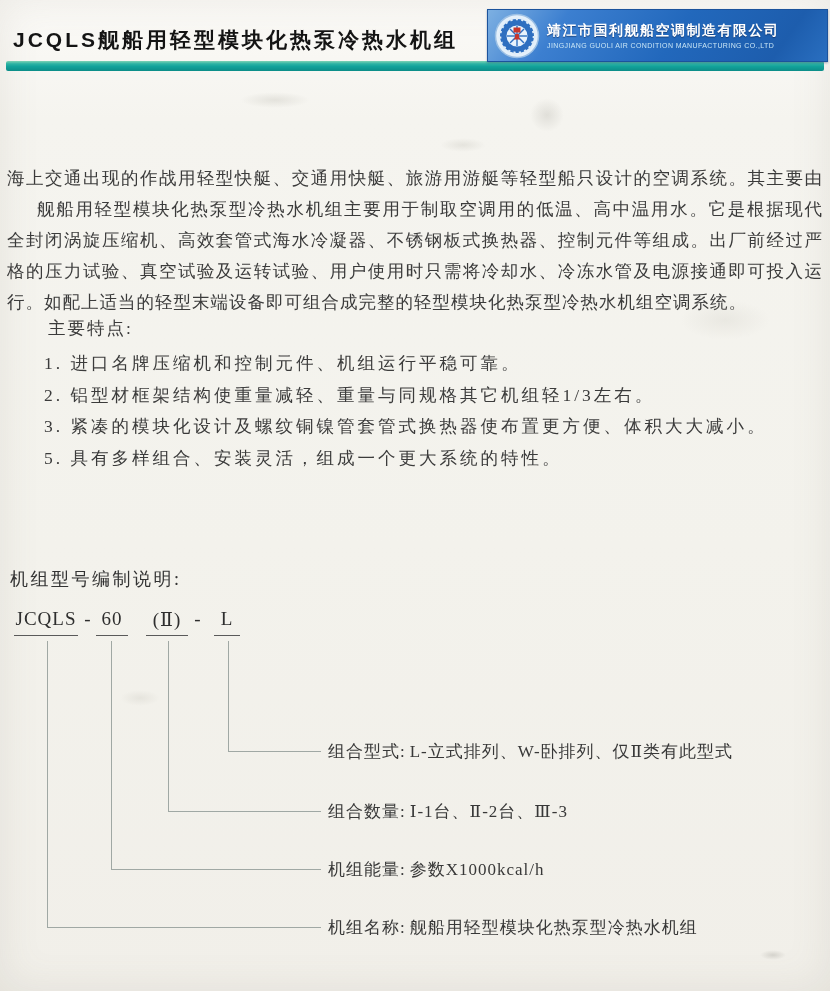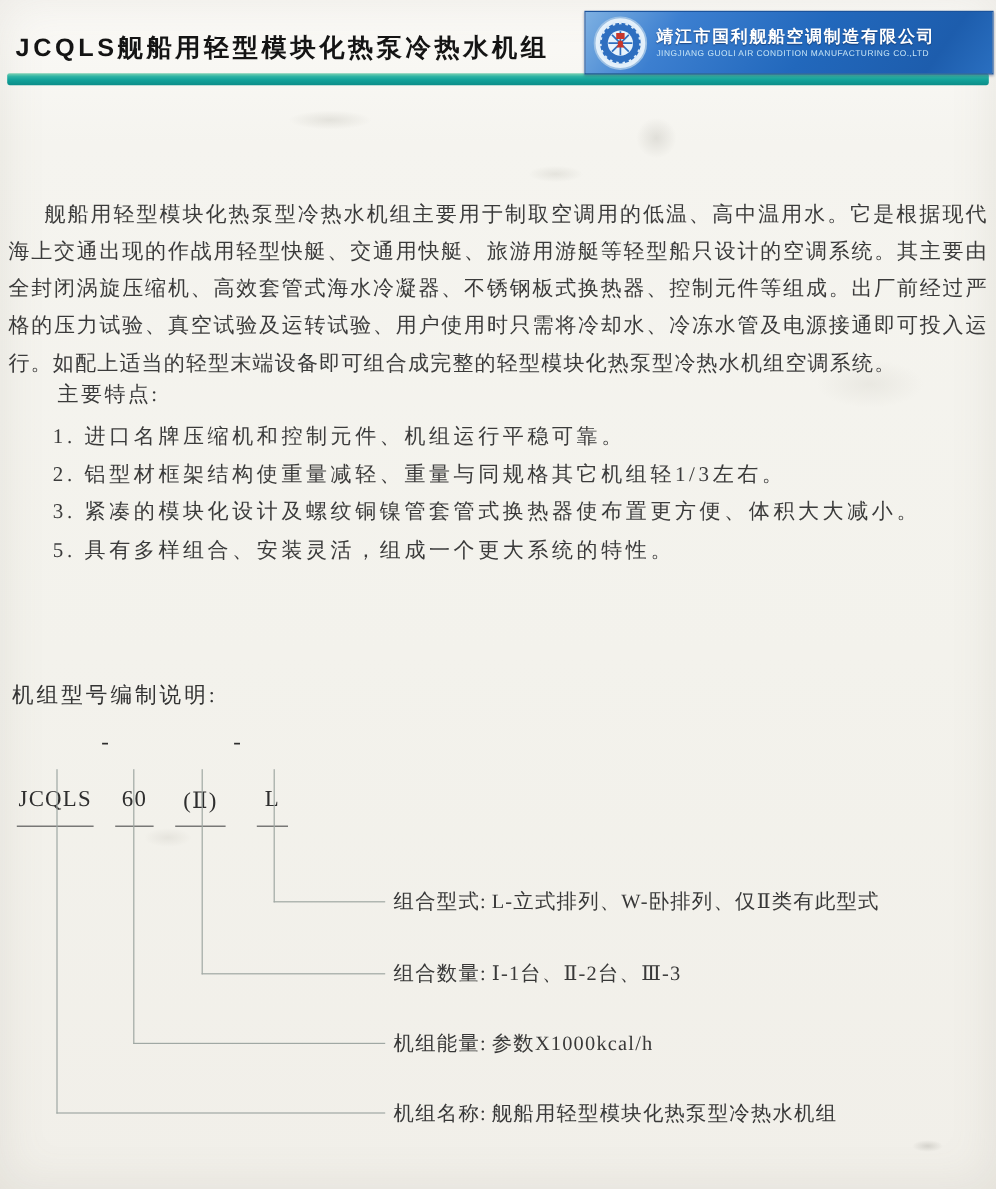--- a/index.html
+++ b/index.html
@@ -48,21 +48,21 @@
   
   .features-heading{position:absolute;left:48px;top:316px;font-size:17.5px;letter-spacing:2px;color:#3b3b3b;}
   .features{position:absolute;left:44px;top:348px;width:780px;font-size:17.5px;color:#3b3b3b;}
   .feature-item{height:31.5px;line-height:31.5px;letter-spacing:3px;white-space:nowrap;}
   
   .model-heading{position:absolute;left:10px;top:567px;font-size:18px;letter-spacing:2.5px;color:#333;}
   .code-token{
     position:absolute;top:608px;height:24px;font-size:19px;letter-spacing:1px;
     color:#2e2e2e;text-align:center;
   }
-  .code-token.u{border-bottom:1.5px solid #5a5a5a;padding-bottom:8px;margin-top:48px;}
+  .code-token.u{border-bottom:1.5px solid #5a5a5a;padding-bottom:3px;}
   .tk1{left:14px;width:64px;}
   .tk2{left:82px;width:12px;}
   .tk3{left:96px;width:32px;}
   .tk4{left:146px;width:42px;}
   .tk5{left:192px;width:12px;}
   .tk6{left:214px;width:26px;}
   .connector{position:absolute;border-left:1px solid #a0a8a4;border-bottom:1px solid #a0a8a4;z-index:0;}
   .conn-type    {left:228px;top:641px;width:92px; height:110px;}
   .conn-count   {left:168px;top:641px;width:152px;height:170px;}
   .conn-capacity{left:111px;top:641px;width:209px;height:228px;}
@@ -107,22 +107,22 @@
     </svg>
     <div class="banner-text">
       <div class="company-cn">靖江市国利舰船空调制造有限公司</div>
       <div class="company-en">JINGJIANG GUOLI AIR CONDITION MANUFACTURING CO.,LTD</div>
     </div>
   </div>
 
   <div class="divider"></div>
 
   <div class="intro">
+    <div class="intro-line">海上交通出现的作战用轻型快艇、交通用快艇、旅游用游艇等轻型船只设计的空调系统。其主要由</div>
     <div class="intro-line first">舰船用轻型模块化热泵型冷热水机组主要用于制取空调用的低温、高中温用水。它是根据现代</div>
-    <div class="intro-line">海上交通出现的作战用轻型快艇、交通用快艇、旅游用游艇等轻型船只设计的空调系统。其主要由</div>
     <div class="intro-line">全封闭涡旋压缩机、高效套管式海水冷凝器、不锈钢板式换热器、控制元件等组成。出厂前经过严</div>
     <div class="intro-line">格的压力试验、真空试验及运转试验、用户使用时只需将冷却水、冷冻水管及电源接通即可投入运</div>
     <div class="intro-line last">行。如配上适当的轻型末端设备即可组合成完整的轻型模块化热泵型冷热水机组空调系统。</div>
   </div>
 
   <div class="features-heading">主要特点:</div>
   <div class="features">
     <div class="feature-item">1. 进口名牌压缩机和控制元件、机组运行平稳可靠。</div>
     <div class="feature-item">2. 铝型材框架结构使重量减轻、重量与同规格其它机组轻1/3左右。</div>
     <div class="feature-item">3. 紧凑的模块化设计及螺纹铜镍管套管式换热器使布置更方便、体积大大减小。</div>

